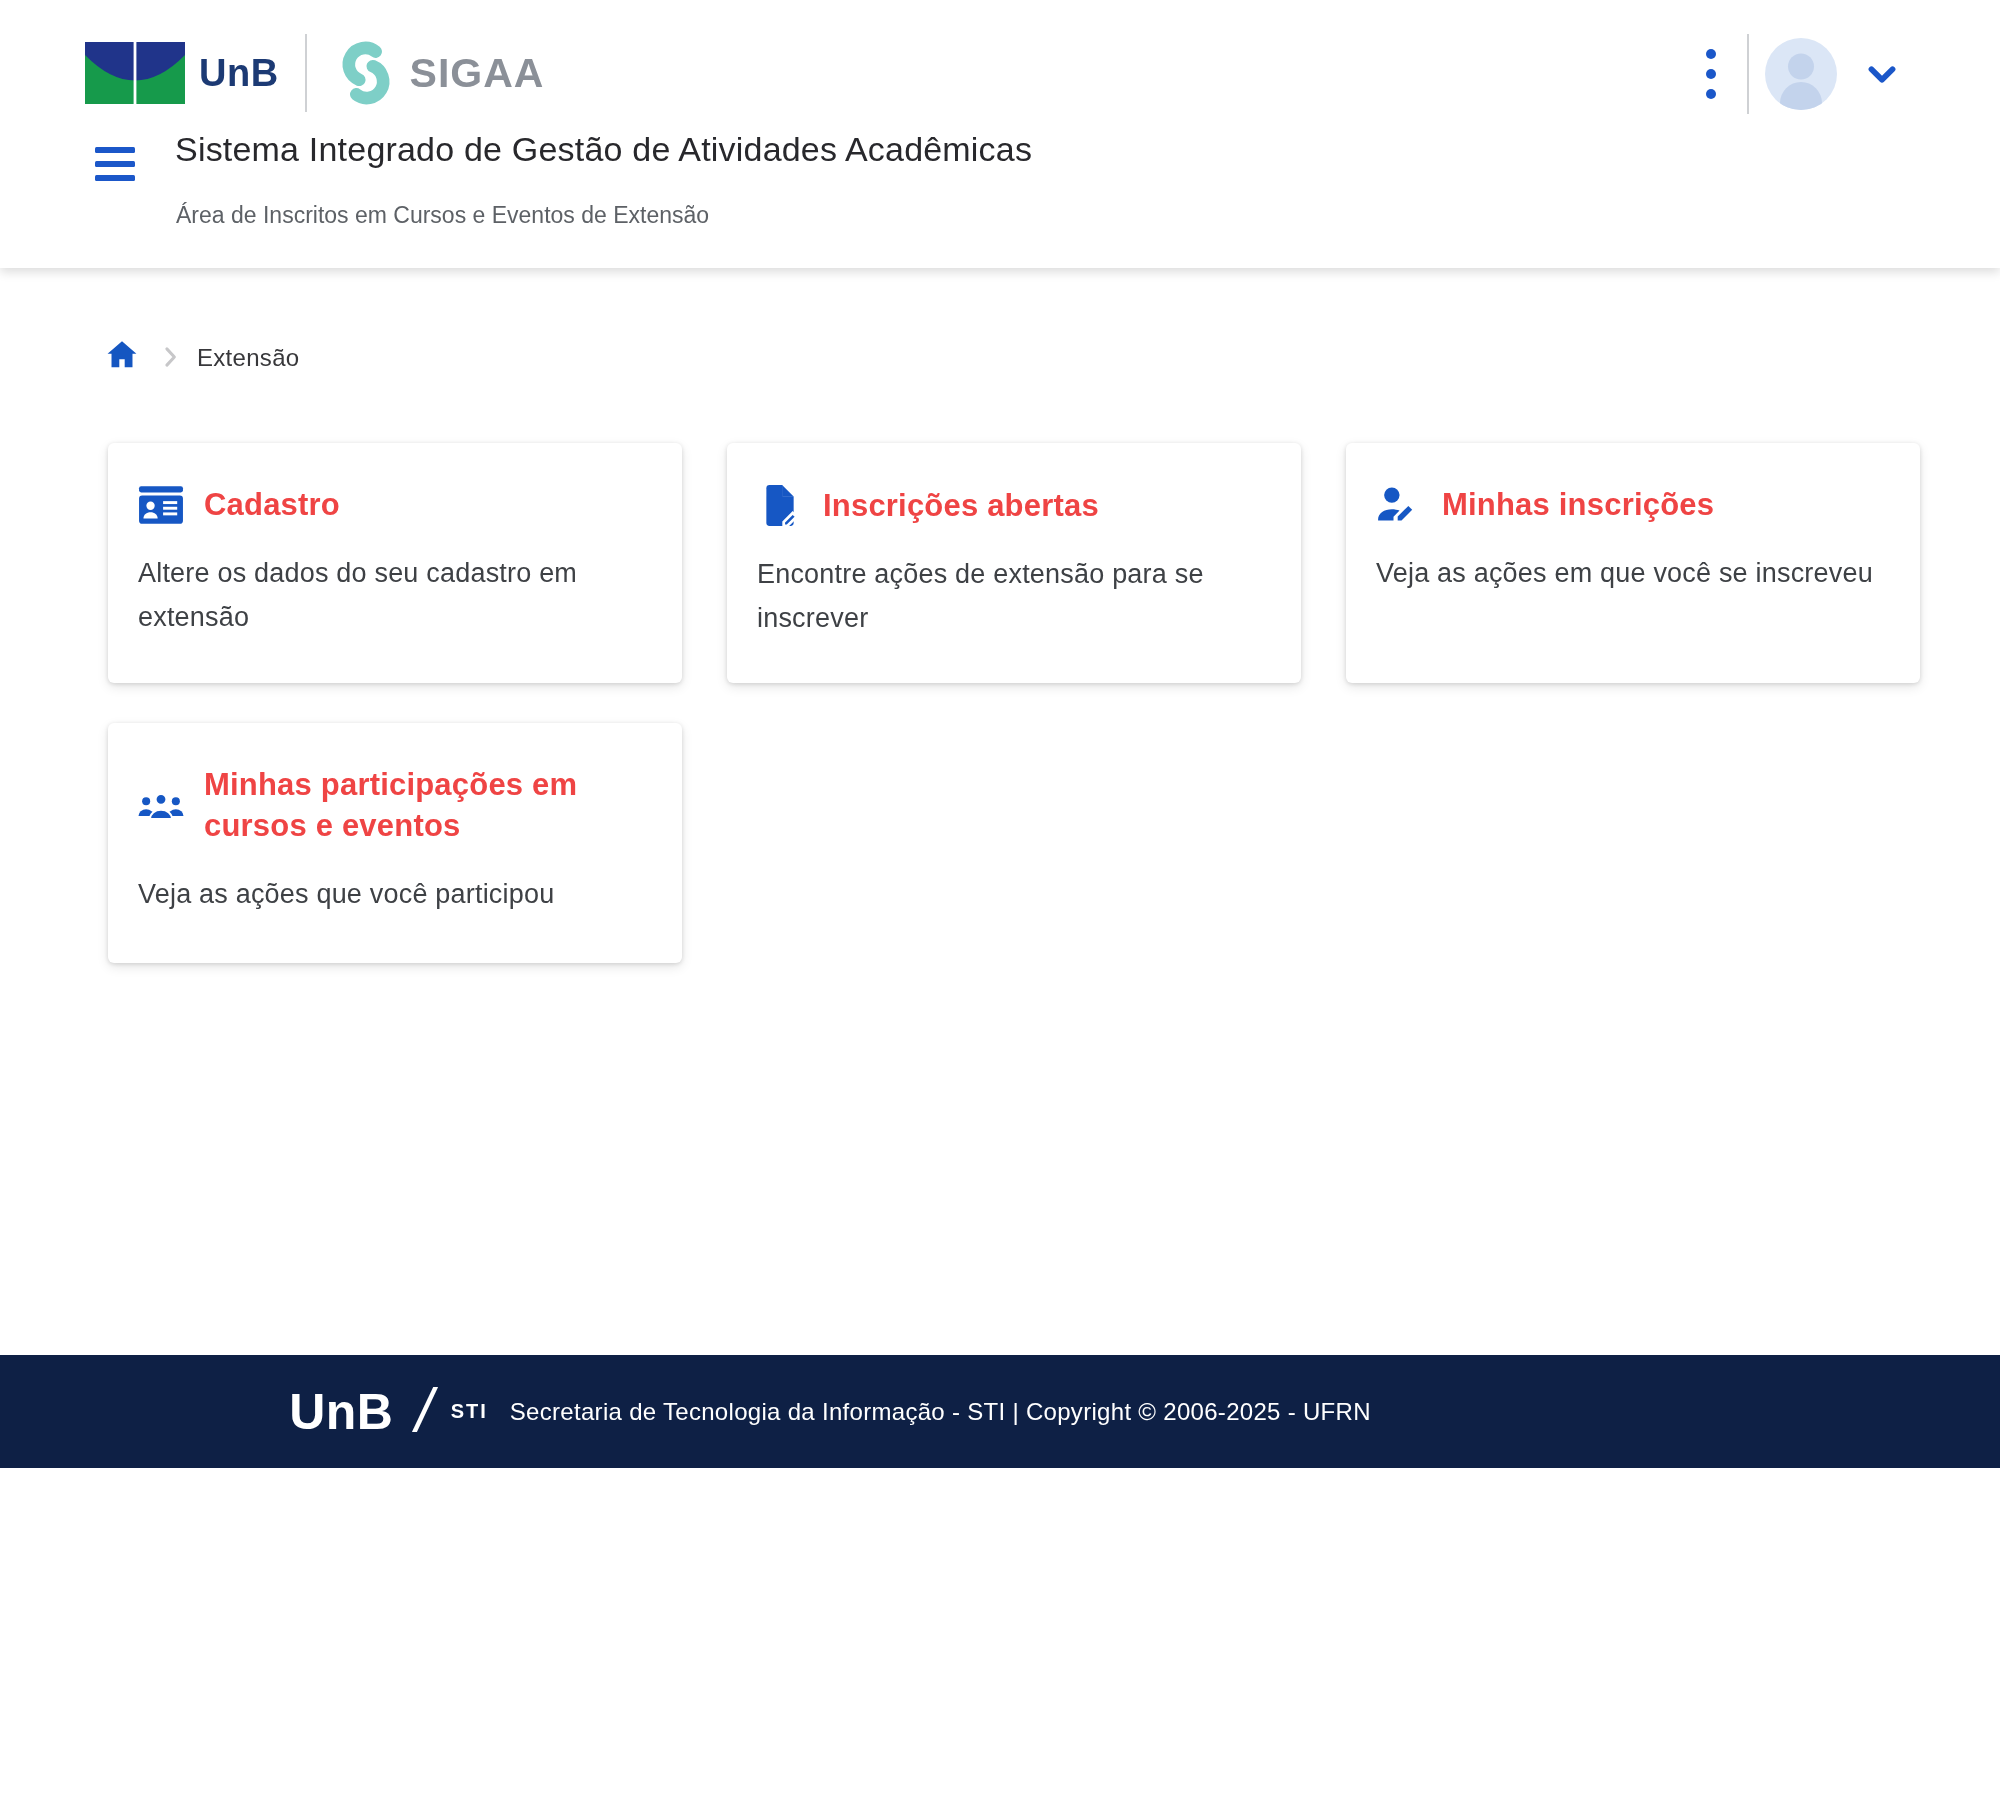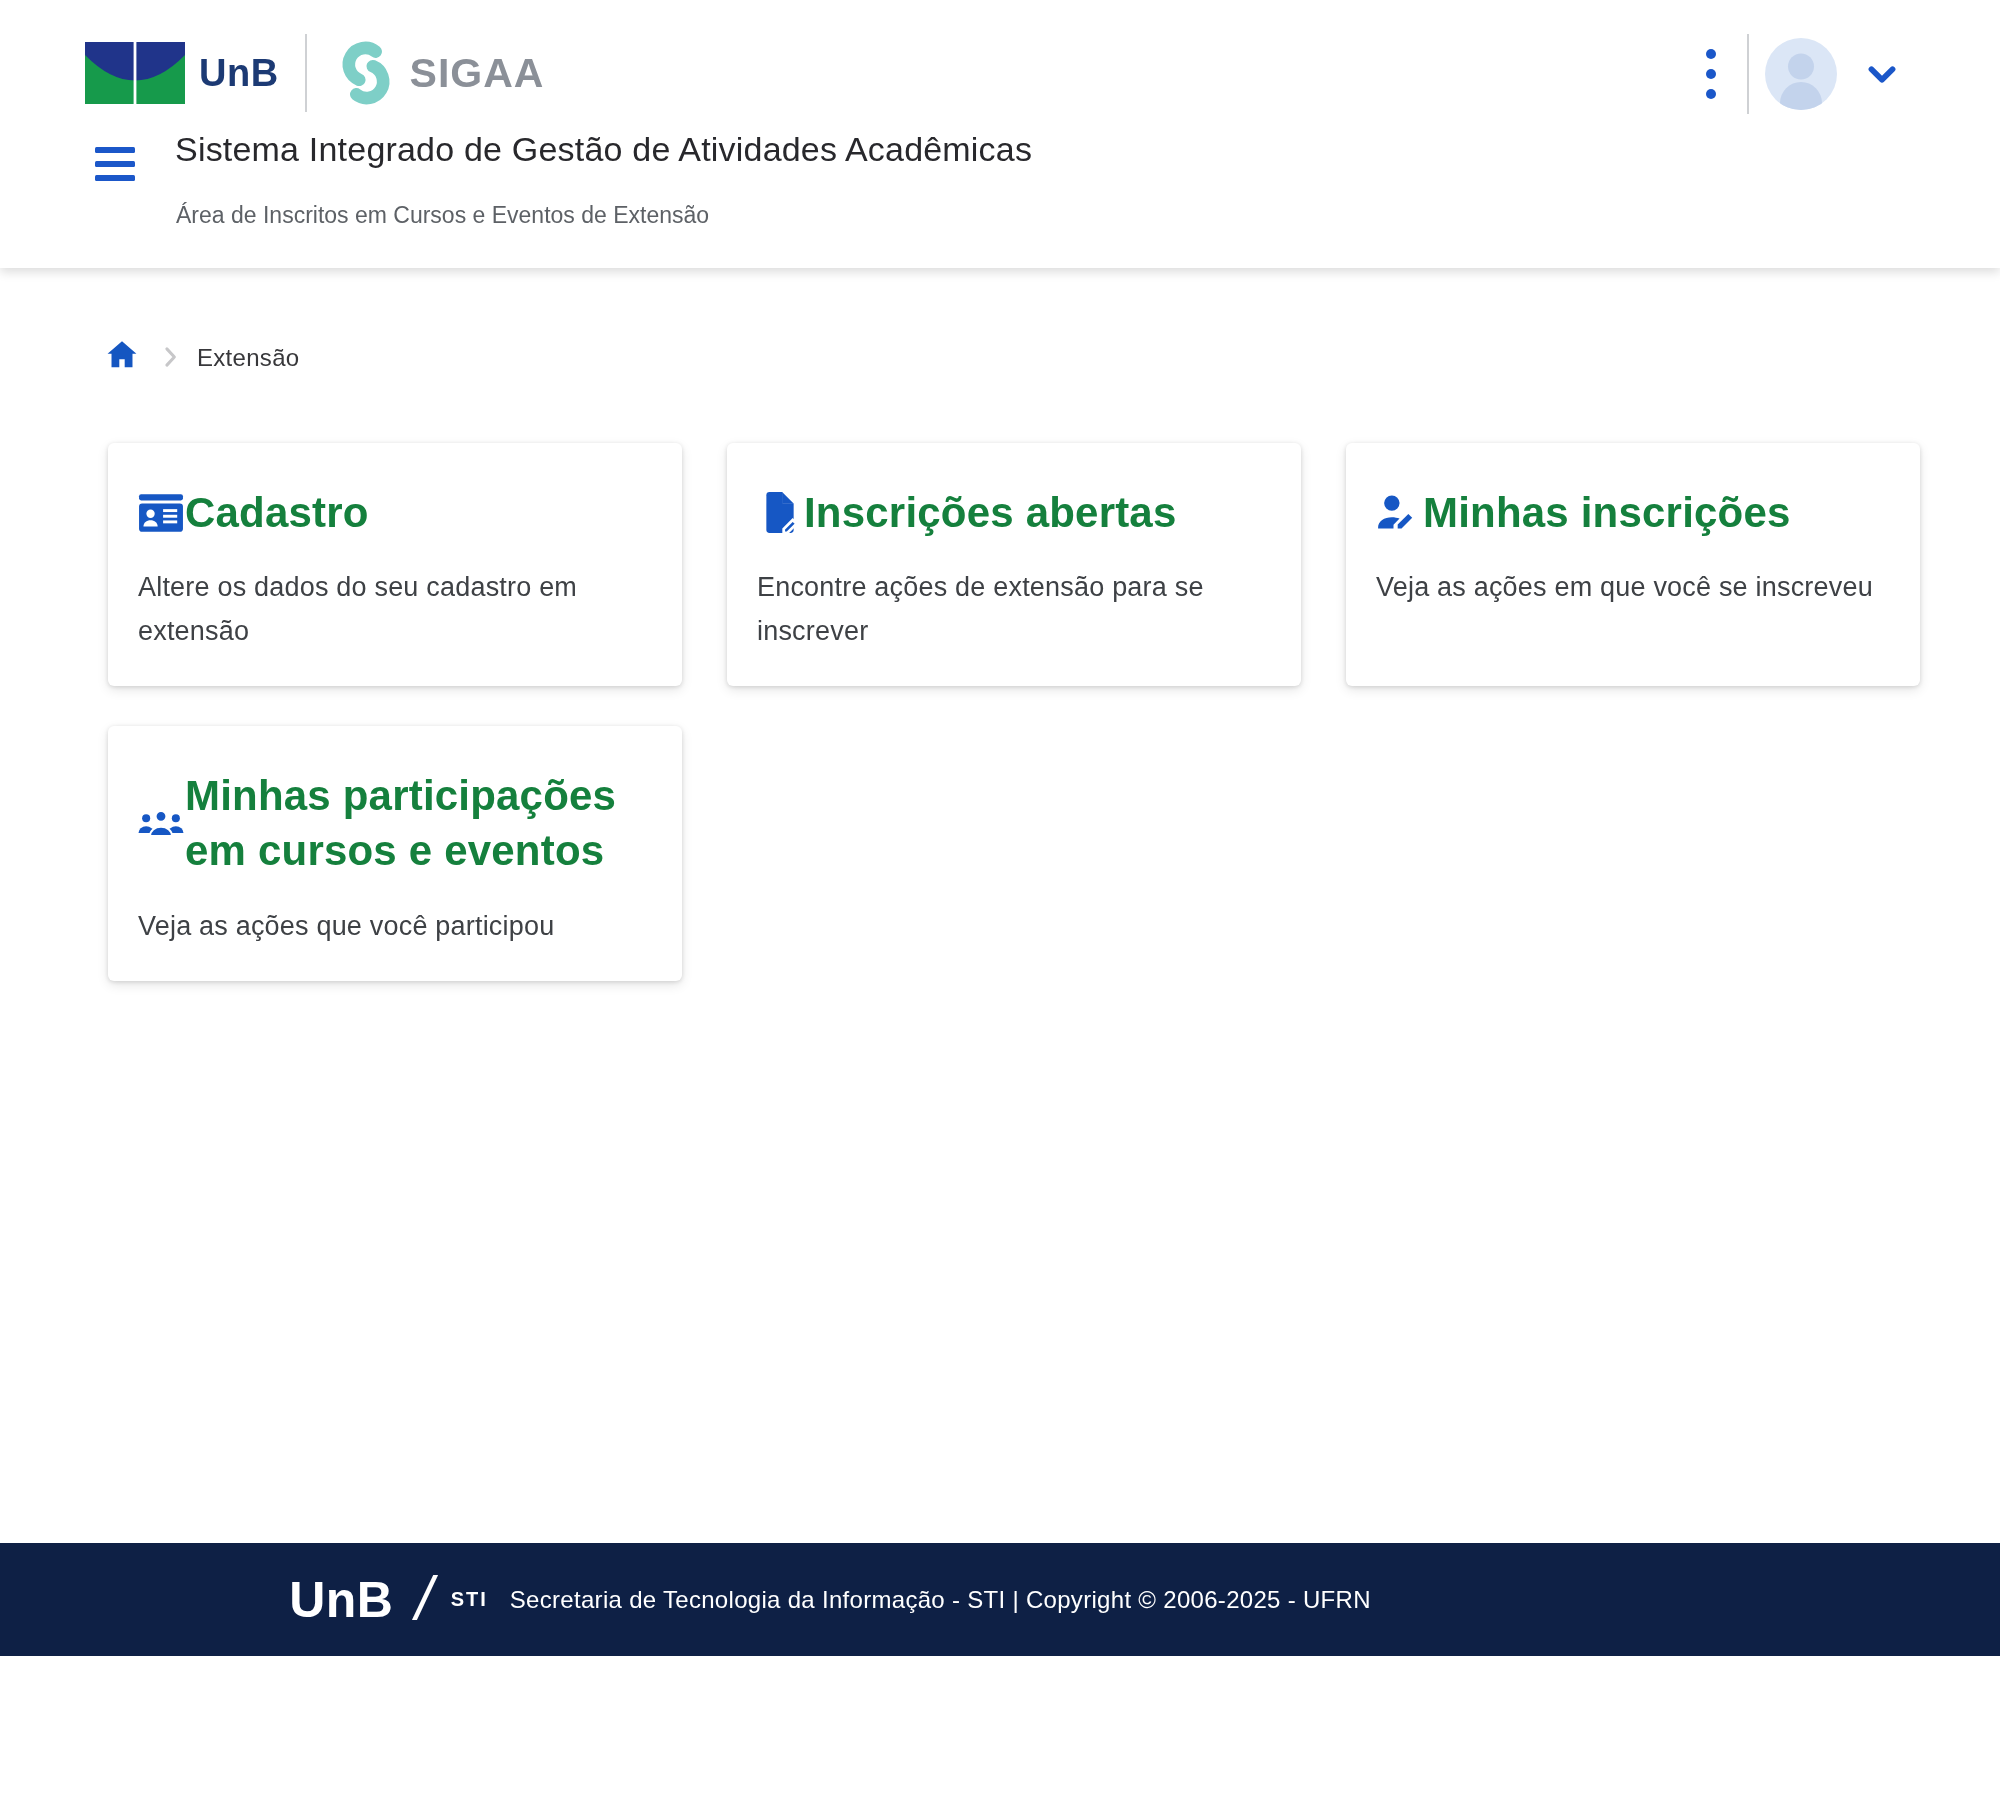--- a/index.html
+++ b/index.html
@@ -1,18 +1,18 @@
 <!DOCTYPE html>
 <html><head>
 <meta charset="utf-8">
 <style>
   * { margin:0; padding:0; box-sizing:border-box; }
   html,body { width:2000px; height:1816px; background:#ffffff;
     font-family:"Liberation Sans", sans-serif; }
-  .page { position:relative; width:2000px; height:1656px; background:#ffffff; overflow:hidden; }
+  .page { position:relative; width:2000px; height:1468px; background:#ffffff; overflow:hidden; }
 
   
   .header { position:relative; width:2000px; height:268px; background:#ffffff;
     box-shadow:0 4px 10px rgba(0,0,0,0.14); z-index:5; }
   .logo-row { position:absolute; left:85px; top:34px; display:flex; align-items:center; }
   .unb-flag { width:100px; height:62px; }
   .unb-wordmark { font-size:38px; font-weight:bold; color:#1c3a74; margin-left:14px; letter-spacing:0.5px; }
   .logo-divider { width:2px; height:78px; background:#cfd1d4; margin:0 26px; }
   .sigaa-mark { width:66px; height:66px; }
   .sigaa-wordmark { font-size:41px; font-weight:bold; color:#8b9098; margin-left:11px; letter-spacing:1px; }
@@ -35,21 +35,21 @@
   .crumb-label { font-size:24px; color:#38383b; letter-spacing:0.3px; }
 
   
   .cards { position:absolute; left:108px; top:443px; width:1812px;
     display:grid; grid-template-columns:repeat(3, 1fr); gap:40px 45px; }
   .card { background:#ffffff; border-radius:6px; min-height:240px;
     box-shadow:0 1px 4px rgba(0,0,0,0.13), 0 4px 12px rgba(0,0,0,0.10);
     padding:42px 30px 32px 30px; cursor:pointer; }
   .card-head { display:flex; align-items:center; }
   .card-icon { flex:0 0 auto; width:46px; display:flex; justify-content:center; color:#1657c4; }
-  .card-title { font-size:42px; font-weight:bold; color:#15803d; margin-left:1px; line-height:1.32; letter-spacing:0.2px; }
+  .card-title { font-size:31px; font-weight:bold; color:#ef4444; margin-left:20px; line-height:1.32; letter-spacing:0.2px; }
   .card-desc { margin-top:26px; font-size:27px; color:#3e4145; line-height:1.62; letter-spacing:0.2px; }
 
   
   .footer { position:absolute; left:0; bottom:0; width:2000px; height:113px; background:#0e2045;
     display:flex; align-items:center; justify-content:center; }
   .footer-inner { display:flex; align-items:center; transform:translateX(-170px); }
   .footer-unb { font-size:50px; font-weight:bold; color:#ffffff; letter-spacing:0.5px; }
   .footer-slash { font-size:62px; font-weight:300; color:#ffffff; margin:0 18px 0 22px;
     font-style:italic; transform:translateY(-2px); }
   .footer-sti { font-size:20px; font-weight:bold; color:#ffffff; letter-spacing:2px; margin-right:22px; }

